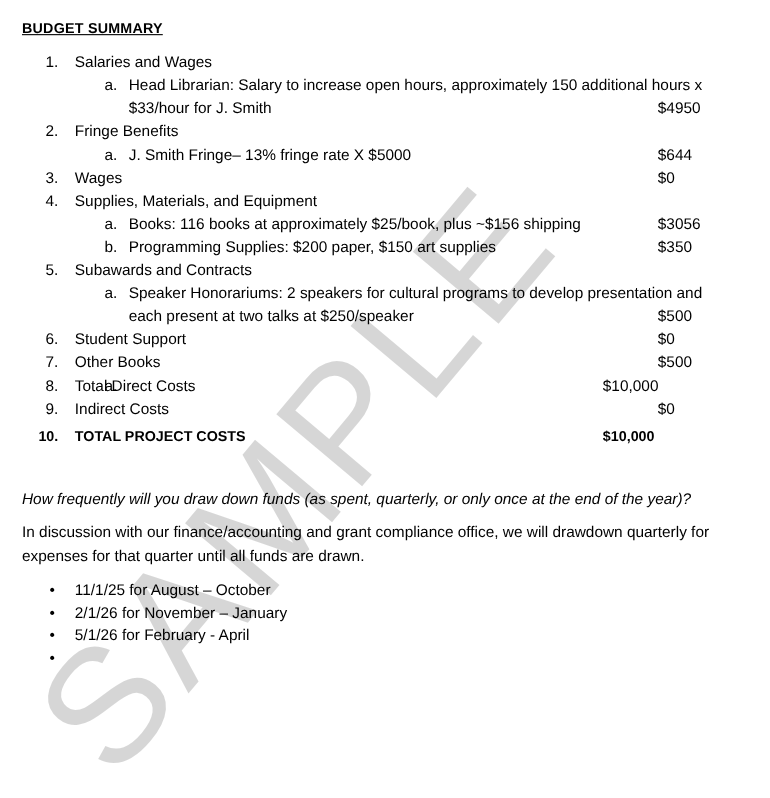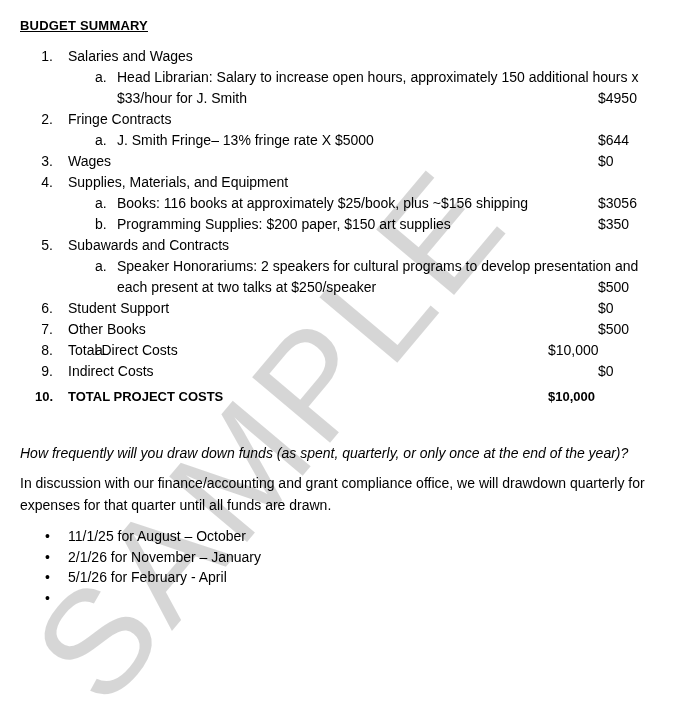--- a/index.html
+++ b/index.html
@@ -90,21 +90,21 @@
       </div>
 
       <div class="brow l2">
         <span class="bnum">a.</span>
         <div class="btext">Head Librarian: Salary to increase open hours, approximately 150 additional hours x $33/hour for J. Smith</div>
         <span class="bamt">$4950</span>
       </div>
 
       <div class="brow l1">
         <span class="bnum">2.</span>
-        <div class="btext">Fringe Contracts</div>
+        <div class="btext">Fringe Benefits</div>
         <span class="bamt"></span>
       </div>
 
       <div class="brow l2">
         <span class="bnum">a.</span>
         <div class="btext">J. Smith Fringe– 13% fringe rate X $5000</div>
         <span class="bamt">$644</span>
       </div>
 
       <div class="brow l1">

